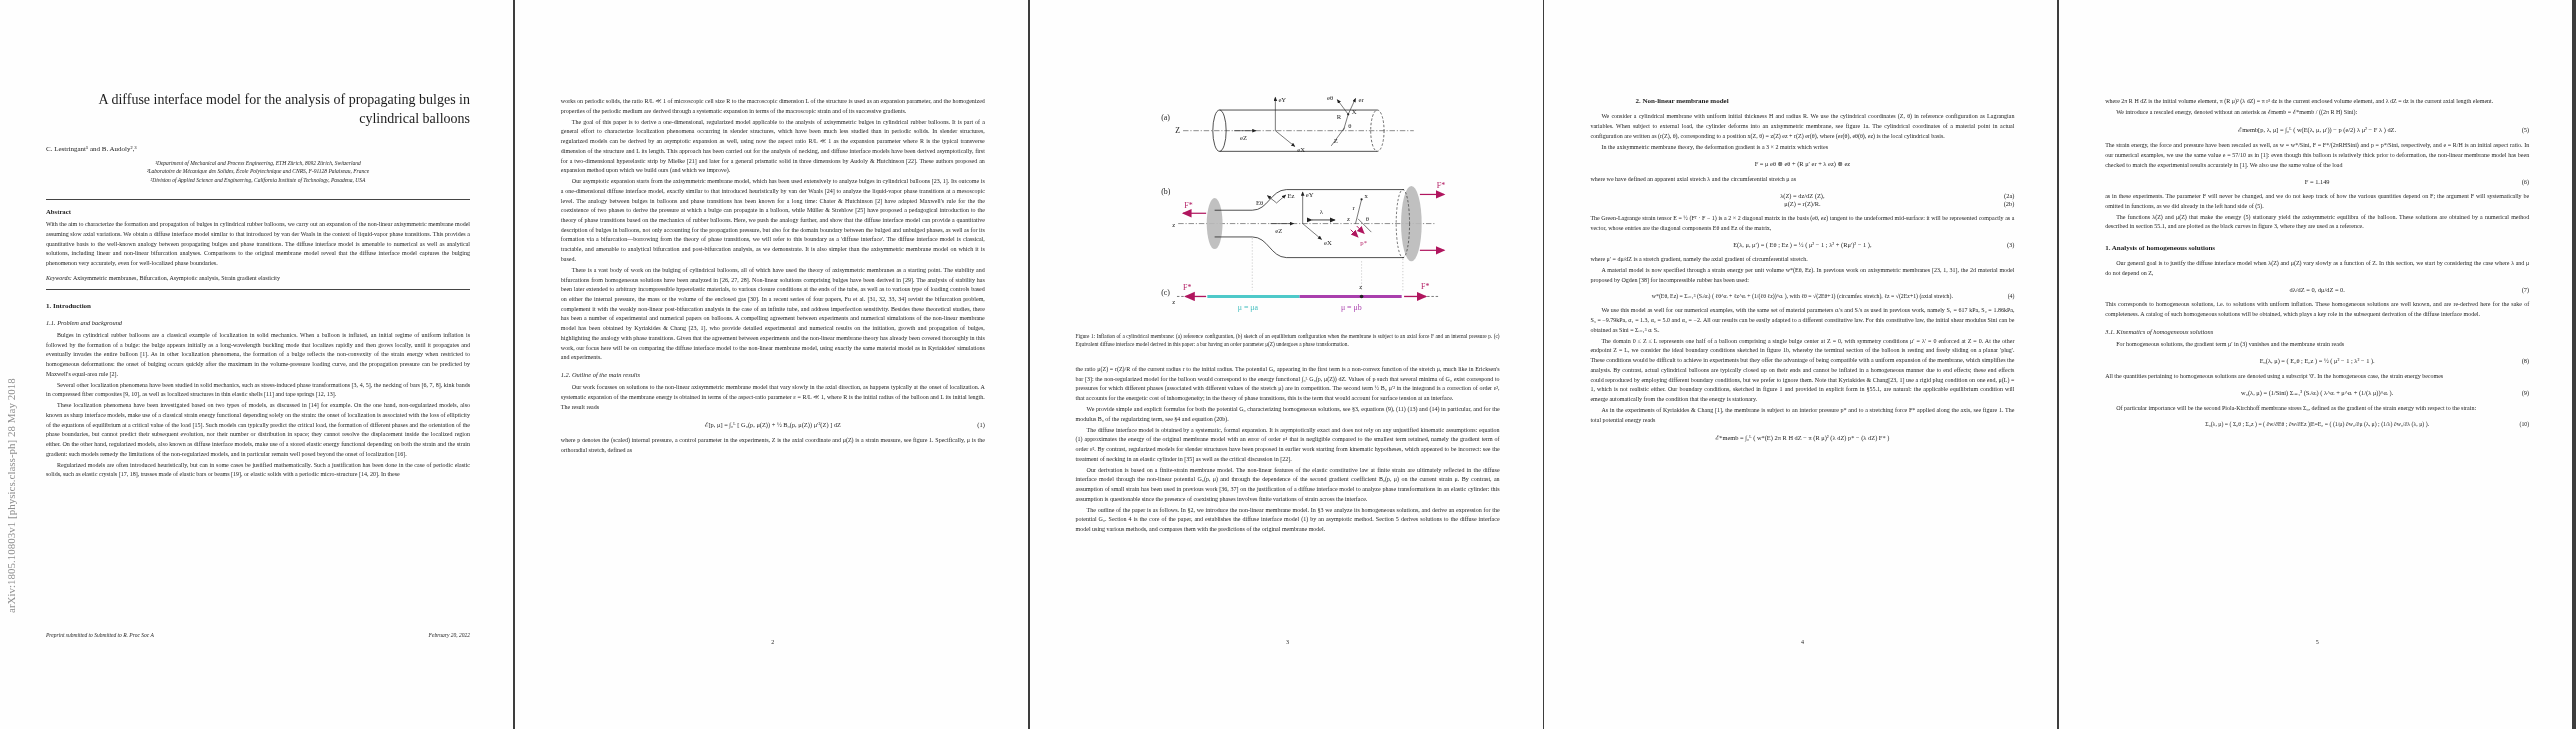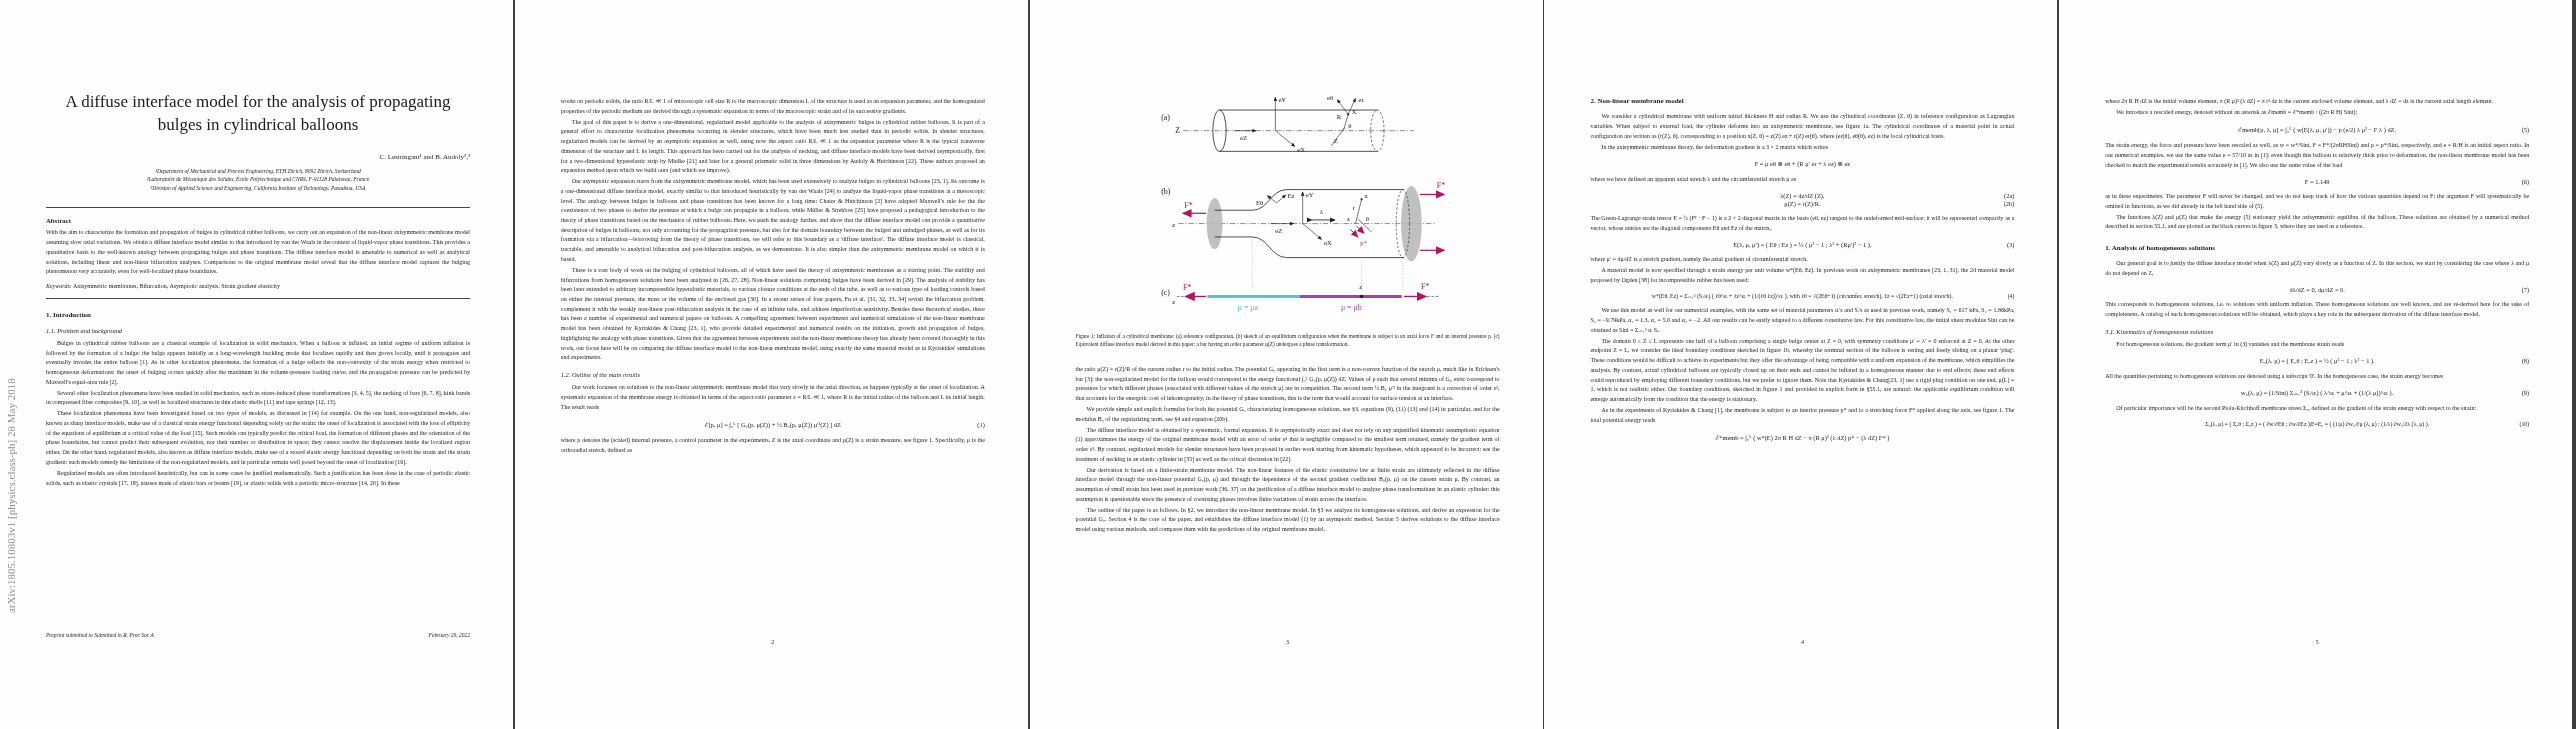--- a/index.html
+++ b/index.html
@@ -10,22 +10,22 @@
   .indent{text-indent:11px;}
   .sec-head{font-family:"Liberation Serif",serif;font-weight:bold;font-size:7px;margin:12px 0 7.3px 0;}
   .subsec-head{font-style:italic;font-size:6.4px;margin:8.5px 0 4.9px 0;}
   .eqrow{display:flex;align-items:center;margin:7.3px 0;font-size:6.4px;}
   .eqbody{flex:1;text-align:center;white-space:nowrap;}
   .eqtag{width:20.7px;text-align:right;}
   .rule{border:none;border-top:0.6px solid #444;margin:0;}
   .pageno{position:absolute;top:639px;left:46px;right:43px;text-align:center;font-size:6px;}
   
   .arxiv-label{position:absolute;left:4.9px;top:200px;height:413px;color:#8f8f8f;font-size:11px;writing-mode:vertical-rl;transform:rotate(180deg);white-space:nowrap;font-family:"Liberation Serif",serif;}
-  .title{margin-top:91px;text-align:center;font-size:17px;line-height:1.35;}
-  .authors{margin-top:16px;text-align:right;font-size:7px;}
+  .title{margin-top:91px;text-align:right;font-size:14px;line-height:1.35;}
+  .authors{margin-top:16px;text-align:left;font-size:7px;}
   .affil{margin-top:6px;text-align:center;font-style:italic;font-size:5.5px;line-height:1.55;}
   .abs-rule-top{margin-top:14.6px;}
   .abs-head{font-weight:bold;font-size:6.7px;margin:8.5px 0 4.9px 0;}
   .keywords{margin:6px 0 8.5px 0;font-size:6px;}
   .keywords .klabel{font-style:italic;}
   .footer{position:absolute;top:632px;left:46px;right:43px;display:flex;justify-content:space-between;font-style:italic;font-size:5.5px;}
   
   .figwrap{margin-top:73px;text-align:center;}
   .figcaption{font-size:5.3px;line-height:1.5;text-align:justify;margin:6px 0 16px 0;}
   svg text{font-family:"Liberation Serif",serif;font-size:13px;fill:#222;}
@@ -189,21 +189,21 @@
       <p class="body-par indent">The diffuse interface model is obtained by a systematic, formal expansion. It is asymptotically exact and does not rely on any unjustified kinematic assumptions: equation (1) approximates the energy of the original membrane model with an error of order ε⁴ that is negligible compared to the smallest term retained, namely the gradient term of order ε². By contrast, regularized models for slender structures have been proposed in earlier work starting from kinematic hypotheses, which appeared to be incorrect: see the treatment of necking in an elastic cylinder in [35] as well as the critical discussion in [22].</p>
       <p class="body-par indent">Our derivation is based on a finite-strain membrane model. The non-linear features of the elastic constitutive law at finite strain are ultimately reflected in the diffuse interface model through the non-linear potential G₀(p, μ) and through the dependence of the second gradient coefficient B₀(p, μ) on the current strain μ. By contrast, an assumption of small strain has been used in previous work [36, 37] on the justification of a diffuse interface model to analyze phase transformations in an elastic cylinder: this assumption is questionable since the presence of coexisting phases involves finite variations of strain across the interface.</p>
       <p class="body-par indent">The outline of the paper is as follows. In §2, we introduce the non-linear membrane model. In §3 we analyze its homogeneous solutions, and derive an expression for the potential G₀. Section 4 is the core of the paper, and establishes the diffuse interface model (1) by an asymptotic method. Section 5 derives solutions to the diffuse interface model using various methods, and compares them with the predictions of the original membrane model.</p>
     </div>
     <div class="pageno">3</div>
   </div>
 
   <div class="page">
     <div class="content">
       <div class="spacer-top"></div>
-      <div class="sec-head" style="margin-top:0;">2. Non-linear membrane model</div>
+      <div class="sec-head" style="margin-top:0;margin-left:45px;">2. Non-linear membrane model</div>
       <p class="body-par indent">We consider a cylindrical membrane with uniform initial thickness H and radius R. We use the cylindrical coordinates (Z, θ) in reference configuration as Lagrangian variables. When subject to external load, the cylinder deforms into an axisymmetric membrane, see figure 1a. The cylindrical coordinates of a material point in actual configuration are written as (r(Z), θ), corresponding to a position x(Z, θ) = z(Z) ez + r(Z) er(θ), where (er(θ), eθ(θ), ez) is the local cylindrical basis.</p>
       <p class="body-par indent">In the axisymmetric membrane theory, the deformation gradient is a 3 × 2 matrix which writes</p>
       <div class="eqrow">
         <span class="eqtag"></span>
         <span class="eqbody">F = μ eθ ⊗ eθ + (R μ′ er + λ ez) ⊗ ez</span>
         <span class="eqtag"></span>
       </div>
       <p class="body-par">where we have defined an apparent axial stretch λ and the circumferential stretch μ as</p>
       <div class="eqrow" style="margin-bottom:1.2px;">
         <span class="eqtag"></span>

